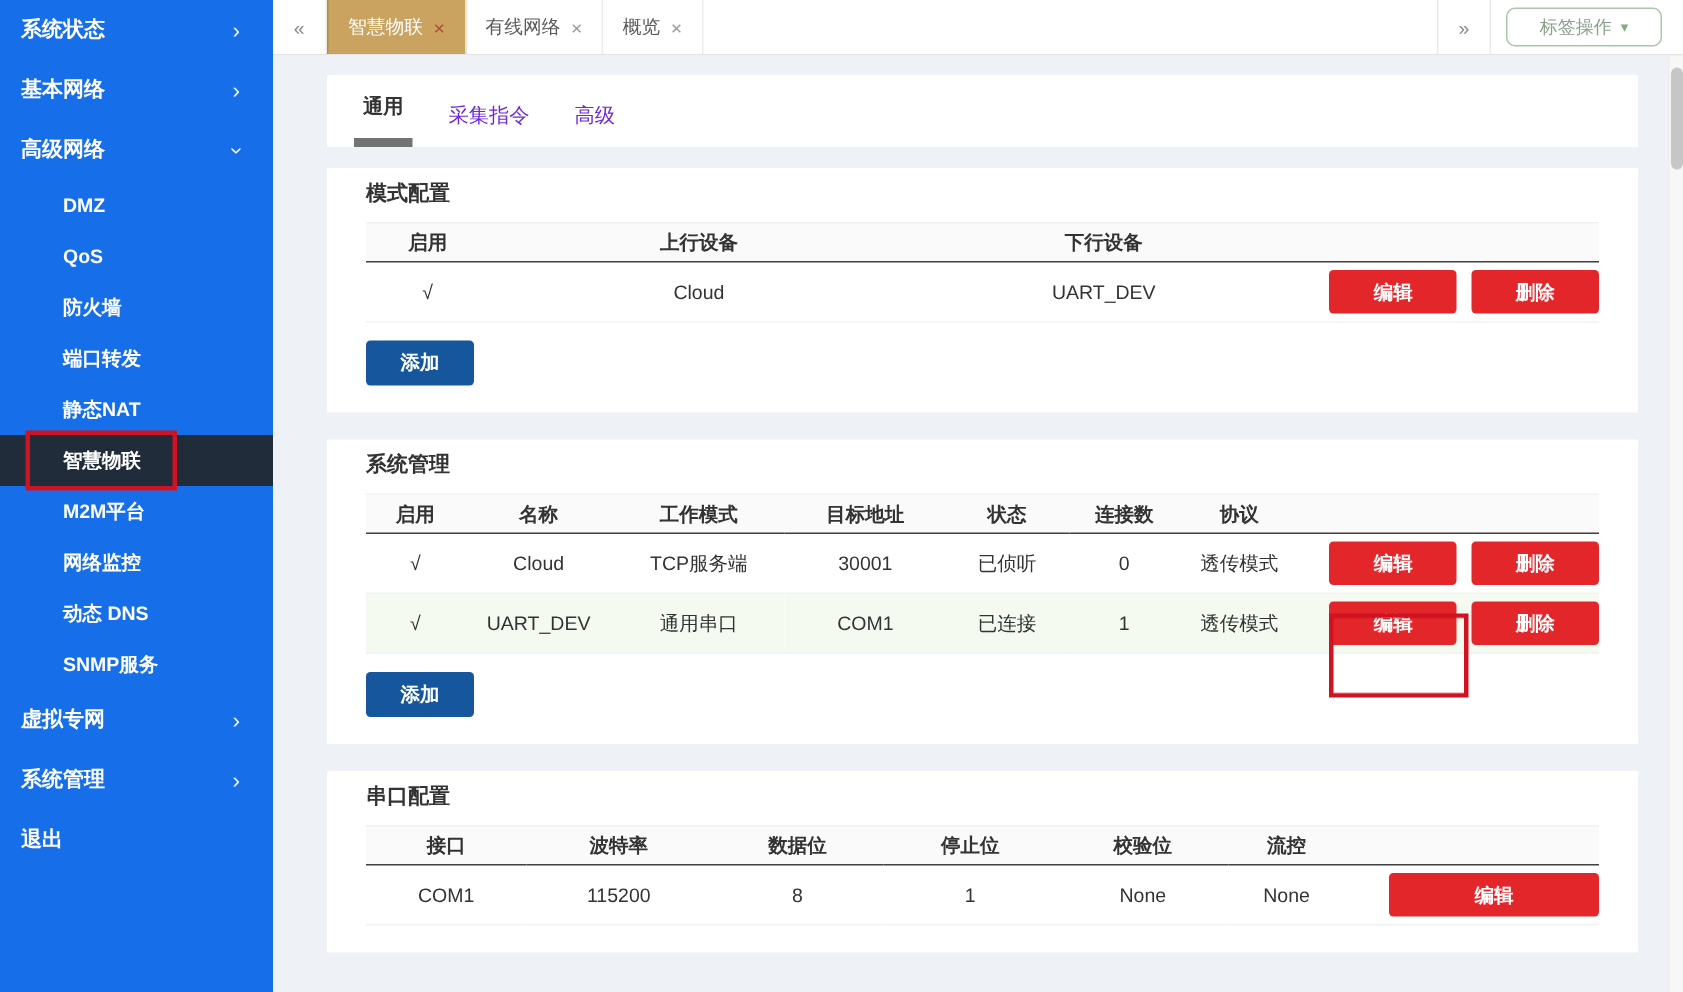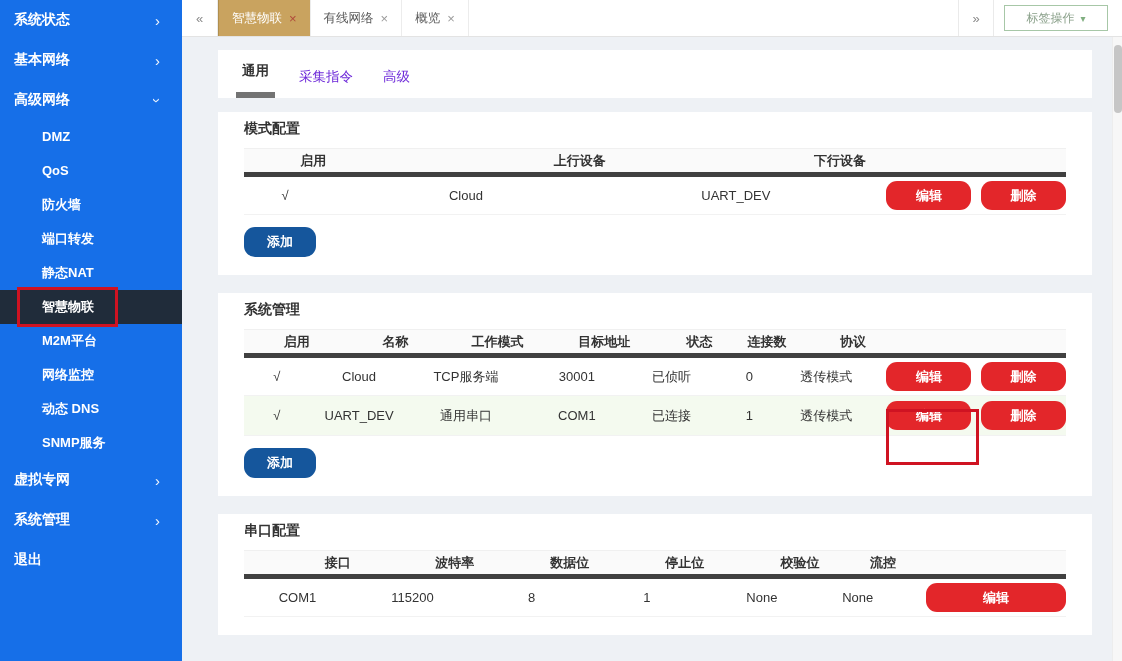--- a/index.html
+++ b/index.html
@@ -22,45 +22,45 @@
   .tb-btn { width:36px; display:flex; align-items:center; justify-content:center; color:#8a8a8a;
             font-size:13px; border-right:1px solid #eaeaea; cursor:pointer; background:#fff; }
   .tb-btn.rside { border-left:1px solid #eaeaea; }
   .tab { display:flex; align-items:center; gap:7px; padding:0 13px; font-size:12.5px; color:#5a5a5a;
          border-right:1px solid #ececec; cursor:pointer; white-space:nowrap; }
   .tab .close { font-size:13px; color:#9a9a9a; line-height:1; }
   .tab.active { background:#c9a35f; color:#fff; border-left:1px solid #b08f4e; }
   .tab.active .close { color:#b04a3a; }
   .tb-spacer { flex:1; }
   .tagops { align-self:center; margin:0 14px 0 10px; height:26px; width:104px; border:1px solid #a7c7a7;
-            border-radius:0; display:flex; align-items:center; justify-content:center; gap:6px;
+            border-radius:6px; display:flex; align-items:center; justify-content:center; gap:6px;
             font-size:12px; color:#8aa08a; cursor:pointer; }
   .tagops .caret { font-size:10px; color:#7fae7f; }
 
   
   .page { position:absolute; left:182px; top:37px; width:930px; height:624px;
           padding:13px 20px 0 36px; overflow:hidden; }
   .tabs-card { background:#fff; height:48px; margin-bottom:14px; display:flex; align-items:flex-end;
                padding-left:18px; }
   .ctab { padding:14px 6px 12px; margin-right:18px; font-size:13.5px; color:#6d28d9; cursor:pointer; }
   .ctab.active { color:#333; font-weight:bold; border-bottom:6px solid #737373; }
 
   .panel { background:#fff; padding:8px 26px 18px; margin-bottom:18px; }
   .panel-title { font-size:14px; font-weight:bold; color:#333; margin-bottom:10px; }
 
   table.tbl { width:100%; border-collapse:collapse; table-layout:fixed; }
-  .tbl th { height:26px; background:#fafafa; border-top:1px solid #f0f0f0; border-bottom:5px solid #404040;
-            font-size:13px; font-weight:bold; color:#333; text-align:right; }
+  .tbl th { height:26px; background:#fafafa; border-top:1px solid #f0f0f0; border-bottom:1px solid #404040;
+            font-size:13px; font-weight:bold; color:#333; text-align:center; }
   .tbl td { height:40px; border-bottom:1px solid #f2f2f2; font-size:13px; color:#333; text-align:center; }
   tr.tint td { background:#f4faef; }
   .c-act { width:200px; }
   .c-act-s { width:170px; }
   td.c-act, td.c-act-s { text-align:right; padding-right:0; }
 
-  .btn { border:none; border-radius:11px; color:#fff; font-size:13px; font-weight:bold;
+  .btn { border:none; border-radius:3px; color:#fff; font-size:13px; font-weight:bold;
          cursor:pointer; font-family:inherit; }
   .btn.red { width:85px; height:29px; background:#e3262a; margin-left:6px; }
   .btn.red.wide { width:140px; }
   .btn.add { width:72px; height:30px; background:#15569c; margin-top:12px; }
 
   
   .scrollbar { position:fixed; right:0; top:37px; width:10px; height:624px; background:#f7f7f7;
                border-left:1px solid #ededed; z-index:6; }
   .scroll-thumb { position:absolute; left:1px; top:8px; width:8px; height:68px; background:#c6c6c6;
                   border-radius:4px; cursor:pointer; }

